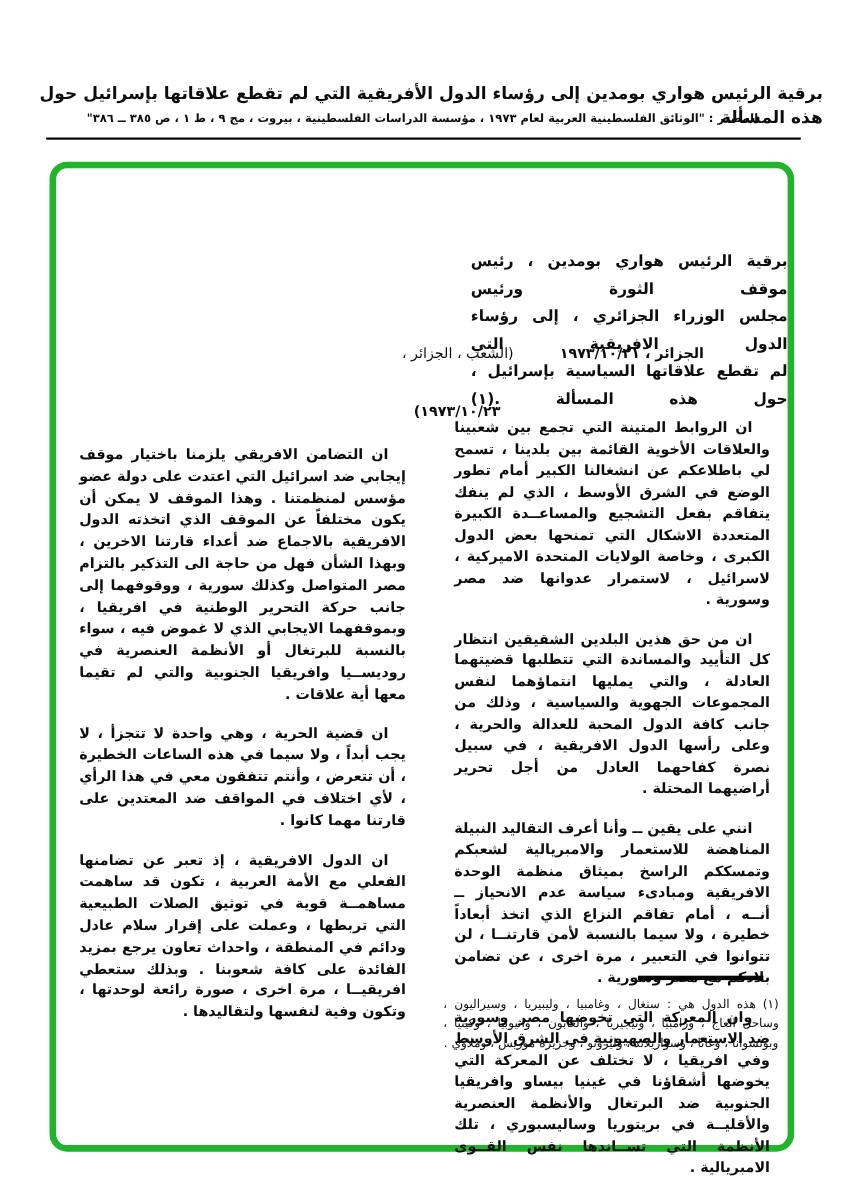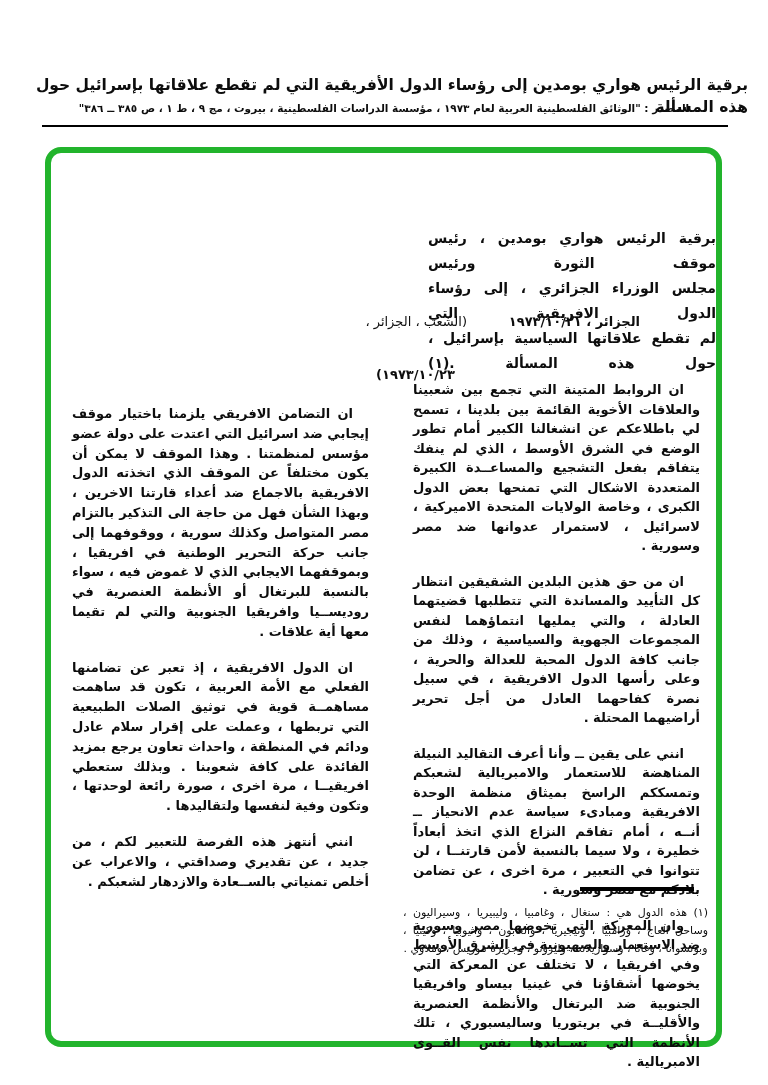--- a/index.html
+++ b/index.html
@@ -76,19 +76,19 @@
 
 <div class="abs rtl column column-first">
   <p>ان الروابط المتينة التي تجمع بين شعبينا والعلاقات الأخوية القائمة بين بلدينا ، تسمح لي باطلاعكم عن انشغالنا الكبير أمام تطور الوضع في الشرق الأوسط ، الذي لم ينفك يتفاقم بفعل التشجيع والمساعــدة الكبيرة المتعددة الاشكال التي تمنحها بعض الدول الكبرى ، وخاصة الولايات المتحدة الاميركية ، لاسرائيل ، لاستمرار عدوانها ضد مصر وسورية .</p>
   <p>ان من حق هذين البلدين الشقيقين انتظار كل التأييد والمساندة التي تتطلبها قضيتهما العادلة ، والتي يمليها انتماؤهما لنفس المجموعات الجهوية والسياسية ، وذلك من جانب كافة الدول المحبة للعدالة والحرية ، وعلى رأسها الدول الافريقية ، في سبيل نصرة كفاحهما العادل من أجل تحرير أراضيهما المحتلة .</p>
   <p>انني على يقين ــ وأنا أعرف التقاليد النبيلة المناهضة للاستعمار والامبريالية لشعبكم وتمسككم الراسخ بميثاق منظمة الوحدة الافريقية ومبادىء سياسة عدم الانحياز ــ أنــه ، أمام تفاقم النزاع الذي اتخذ أبعاداً خطيرة ، ولا سيما بالنسبة لأمن قارتنــا ، لن تتوانوا في التعبير ، مرة اخرى ، عن تضامن بلادكم مع مصر وسورية .</p>
   <p>وان المعركة التي تخوضها مصر وسورية ضد الاستعمار والصهيونية في الشرق الأوسط وفي افريقيا ، لا تختلف عن المعركة التي يخوضها أشقاؤنا في غينيا بيساو وافريقيا الجنوبية ضد البرتغال والأنظمة العنصرية والأقليــة في بريتوريا وساليسبوري ، تلك الأنظمة التي تســاندها نفس القــوى الامبريالية .</p>
 </div>
 
 <div class="abs rtl column column-second">
   <p>ان التضامن الافريقي يلزمنا باختيار موقف إيجابي ضد اسرائيل التي اعتدت على دولة عضو مؤسس لمنظمتنا . وهذا الموقف لا يمكن أن يكون مختلفاً عن الموقف الذي اتخذته الدول الافريقية بالاجماع ضد أعداء قارتنا الاخرين ، وبهذا الشأن فهل من حاجة الى التذكير بالتزام مصر المتواصل وكذلك سورية ، ووقوفهما إلى جانب حركة التحرير الوطنية في افريقيا ، وبموقفهما الايجابي الذي لا غموض فيه ، سواء بالنسبة للبرتغال أو الأنظمة العنصرية في روديســيا وافريقيا الجنوبية والتي لم تقيما معها أية علاقات .</p>
+  <p>ان قضية الحرية ، وهي واحدة لا تتجزأ ، لا يجب أبداً ، ولا سيما في هذه الساعات الخطيرة ، أن تتعرض ، وأنتم تتفقون معي في هذا الرأي ، لأي اختلاف في المواقف ضد المعتدين على قارتنا مهما كانوا .</p>
   <p>ان الدول الافريقية ، إذ تعبر عن تضامنها الفعلي مع الأمة العربية ، تكون قد ساهمت مساهمــة قوية في توثيق الصلات الطبيعية التي تربطها ، وعملت على إقرار سلام عادل ودائم في المنطقة ، واحداث تعاون يرجع بمزيد الفائدة على كافة شعوبنا . وبذلك ستعطي افريقيــا ، مرة اخرى ، صورة رائعة لوحدتها ، وتكون وفية لنفسها ولتقاليدها .</p>
-  <p>انني أنتهز هذه الفرصة للتعبير لكم ، من جديد ، عن تقديري وصداقتي ، والاعراب عن أخلص تمنياتي بالســعادة والازدهار لشعبكم .</p>
 </div>
 
 <div class="abs footnote-rule"></div>
 
 <div class="abs rtl footnote">(١) هذه الدول هي : سنغال ، وغامبيا ، وليبيريا ، وسيراليون ، وساحل العاج ، وزامبيا ، ونيجيريا ، والغابون ، واثيوبيا ، وكينيا ، وبوتسوانا ، وغانا ، وسوازيلاند ، وليزوتو ، وجزيرة موريس ، وملاوي .</div>
 
 </body></html>

